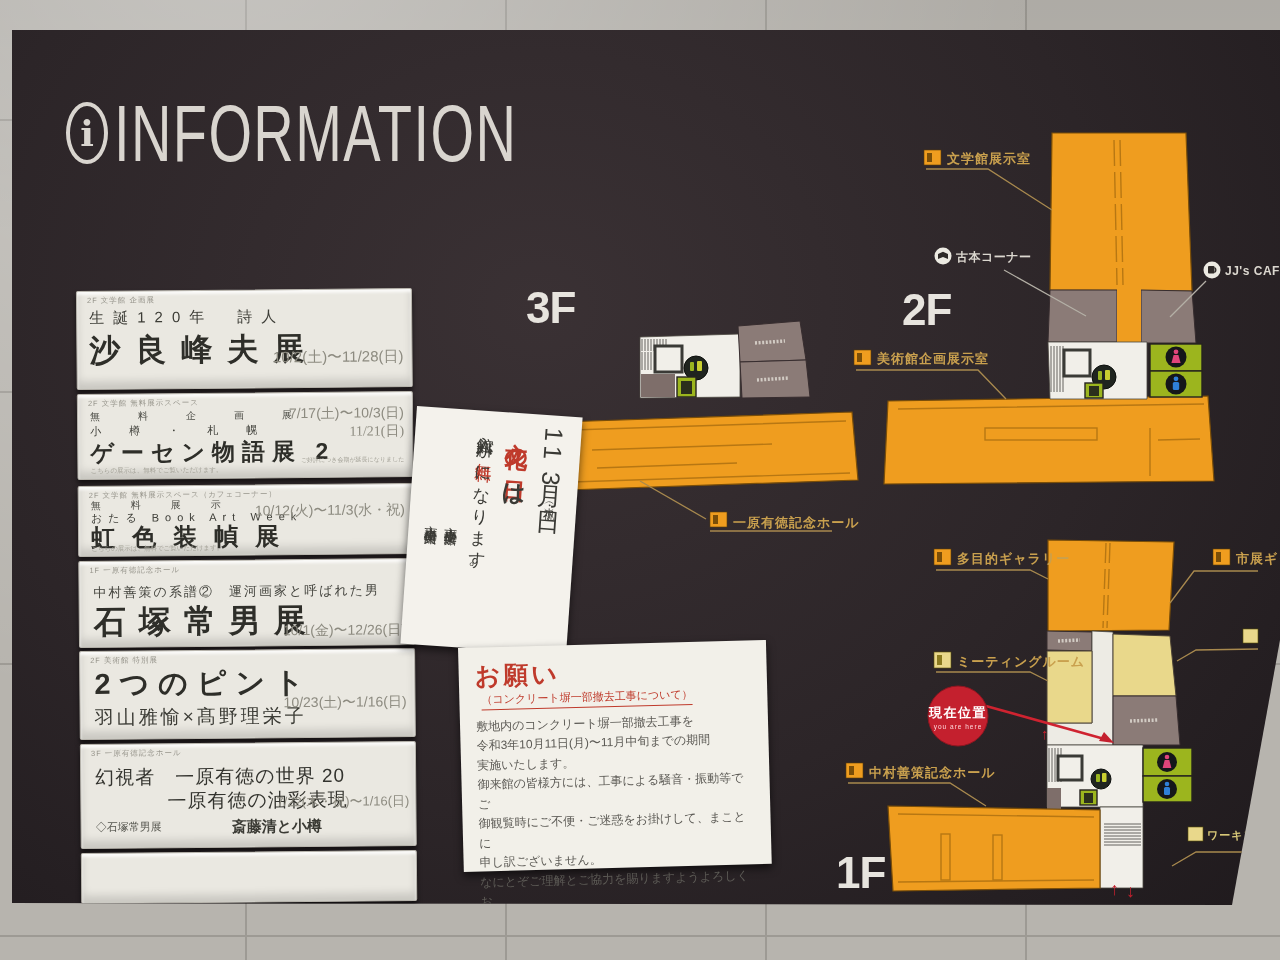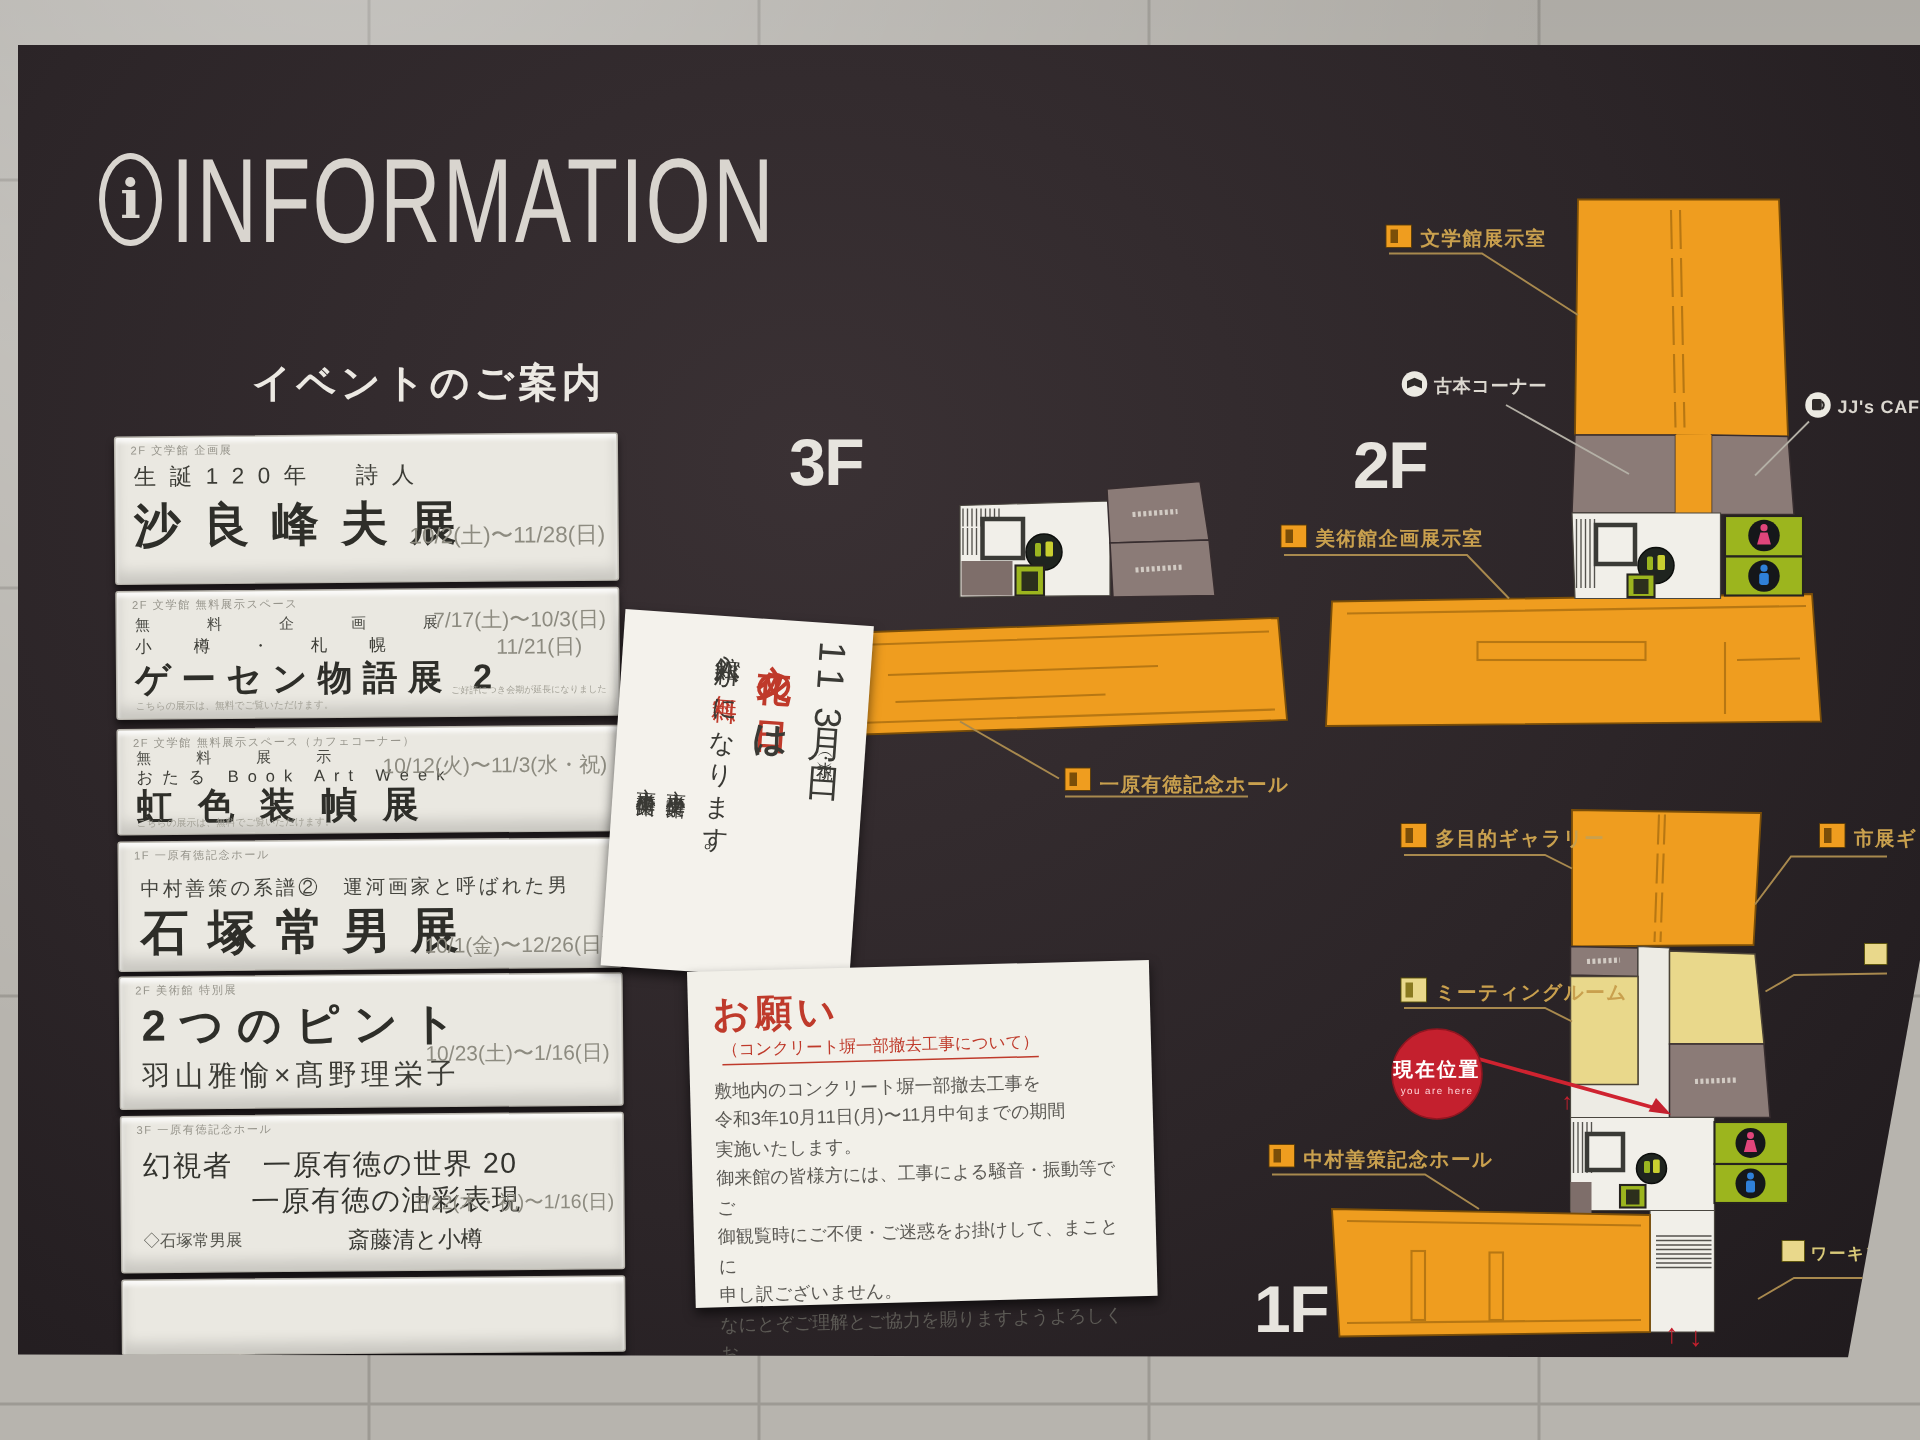--- a/index.html
+++ b/index.html
@@ -95,21 +95,20 @@
 
 <div class="board">
 
   <div class="info-oval">
       <span>i</span>
     </div>
   <div class="info-title">INFORMATION</div>
   <div class="info-sub">
   </div>
 
-  <div class="events-heading">イベントのご案内</div>
 
   <svg width="1280" height="960" viewBox="0 0 1280 960">
 
     <g>
       <text x="526" y="323" class="floor-label">3F</text>
       <polygon class="orange" points="562,422 852,412 858,480 566,490"></polygon>
       <path class="orange-inner" d="M592,450 L772,444 M597,468 L737,463 M572,430 L846,421 M572,482 L850,473"></path>
       <polygon class="whiteblk" points="640,337 740,334 740,397 640,398"></polygon>
       <path class="comb" d="M642,339V351 M645,339V351 M648,339V351 M651,339V351 M654,339V351 M657,339V351 M660,339V351 M663,339V351 M666,339V351 M642,352V370 M645,352V370 M648,352V370 M651,352V370"></path>
       <rect x="641" y="374" width="34" height="23" fill="#7e6e6a"></rect>
@@ -252,21 +251,21 @@
       <div style="top:38px;left:12px;font-size:31px;font-weight:bold;letter-spacing:15px;color:#2e2e29;">沙良峰夫展</div>
       <div class="cdate" style="top:58px;right:8px;font-size:15px;">10/2(土)〜11/28(日)</div>
     </div>
 
     <div class="card" style="top:394px;height:84px;">
       <div class="venue">2F 文学館 無料展示スペース</div>
       <div style="top:15px;left:12px;font-size:10px;letter-spacing:38px;color:#4a4a44;">無料企画展</div>
       <div style="top:29px;left:12px;font-size:11px;letter-spacing:28px;color:#3c3c36;">小樽・札幌</div>
       <div style="top:43px;left:12px;font-size:23px;font-weight:bold;letter-spacing:7px;color:#2e2e29;">ゲーセン物語展 2</div>
       <div class="cdate" style="top:12px;right:8px;text-align:right;">7/17(土)〜10/3(日)</div>
-      <div class="cdate" style="top:30px;right:24px;text-align:right;">11/21(日)</div>
+      <div class="cdate" style="top:30px;right:8px;text-align:right;font-family:Liberation Serif, serif;">11/21(日)</div>
       <div class="cnote" style="bottom:3px;left:12px;">こちらの展示は、無料でご覧いただけます。</div>
       <div class="cnote" style="bottom:12px;right:8px;font-size:6px;">ご好評につき会期が延長になりました</div>
     </div>
 
     <div class="card" style="top:486px;height:69px;">
       <div class="venue">2F 文学館 無料展示スペース（カフェコーナー）</div>
       <div style="top:12px;left:12px;font-size:10px;letter-spacing:30px;color:#4a4a44;">無料展示</div>
       <div style="top:24px;left:12px;font-size:11px;letter-spacing:6px;color:#3c3c36;">おたる Book Art Week</div>
       <div style="top:35px;left:12px;font-size:24px;font-weight:bold;letter-spacing:17px;color:#2e2e29;">虹色装幀展</div>
       <div class="cdate" style="top:17px;right:8px;">10/12(火)〜11/3(水・祝)</div>
@@ -286,21 +285,21 @@
       <div style="top:53px;left:14px;font-size:19px;letter-spacing:3px;color:#3c3c36;">羽山雅愉×髙野理栄子</div>
       <div class="cdate" style="top:44px;right:8px;">10/23(土)〜1/16(日)</div>
     </div>
 
     <div class="card" style="top:744px;height:103px;">
       <div class="venue">3F 一原有徳記念ホール</div>
       <div style="top:20px;left:14px;font-size:19px;letter-spacing:1px;color:#33332e;">幻視者　一原有徳の世界 20</div>
       <div style="top:44px;left:86px;font-size:19px;letter-spacing:1px;color:#33332e;">一原有徳の油彩表現</div>
       <div class="cdate" style="top:50px;right:6px;font-size:13px;">7/22(木・祝)〜1/16(日)</div>
       <div style="bottom:13px;left:14px;font-size:11px;color:#55554e;">◇石塚常男展</div>
-      <div style="bottom:10px;left:150px;font-size:15px;font-weight:normal;color:#3a3a34;">斎藤清と小樽</div>
+      <div style="bottom:10px;left:150px;font-size:15px;font-weight:bold;color:#3a3a34;">斎藤清と小樽</div>
     </div>
 
     <div class="card" style="top:853px;height:49px;"></div>
   </div>
 
   <div class="freeday">
     <div class="col fd-date">
       <span>11月3日</span><span class="fd-date-note">（水・祝）</span>
     </div>
     <div class="col fd-title">

